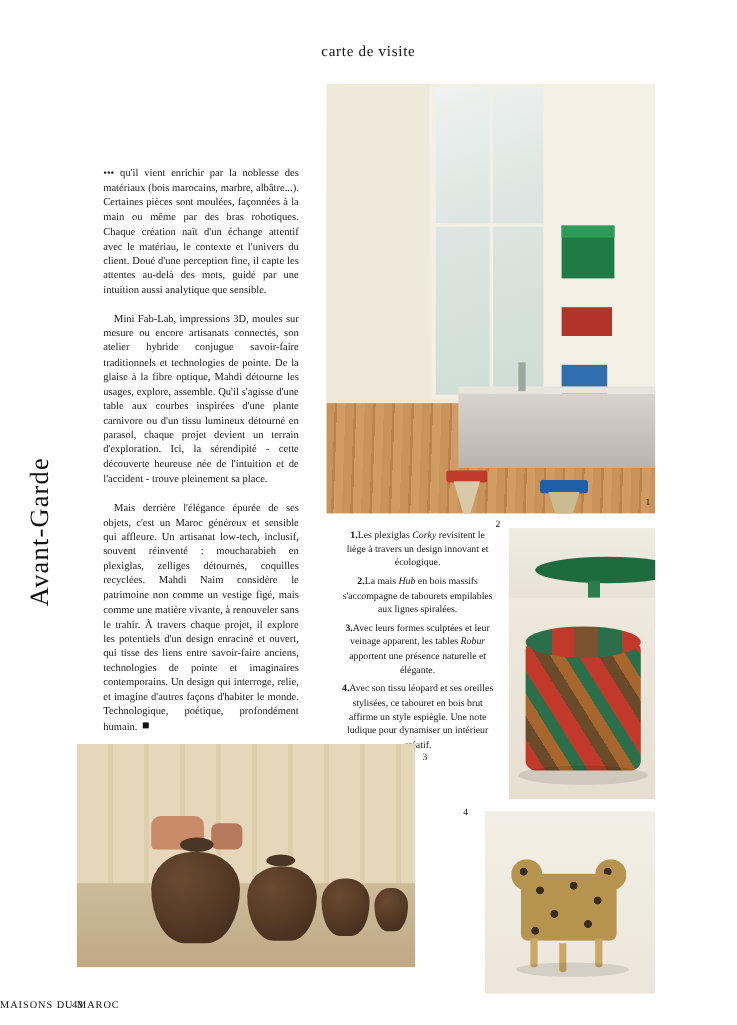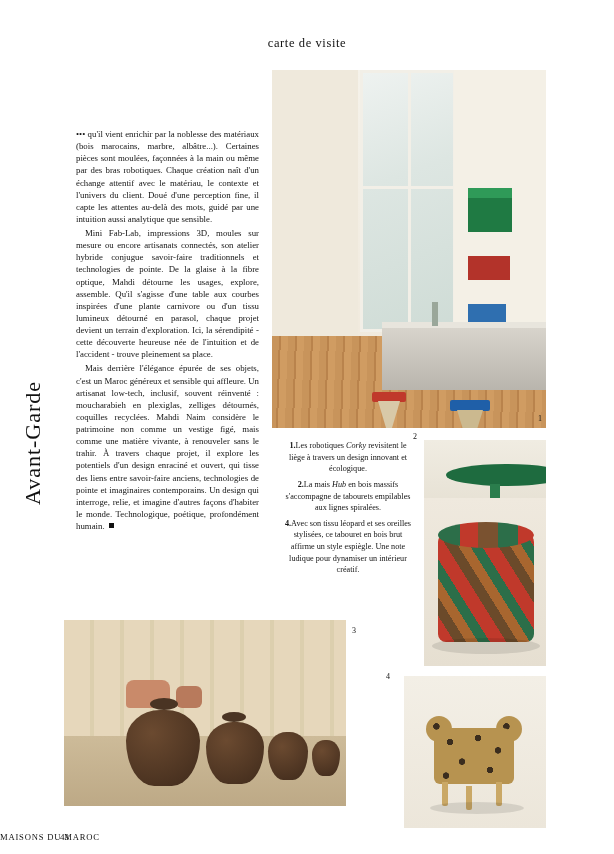--- a/index.html
+++ b/index.html
@@ -42,21 +42,21 @@
   .col-text{
     position:absolute;
     left:74px;top:126px;
     width:187px;
     font-size:8.8px;
     line-height:1.38;
     text-align:justify;
     color:#141414;
     hyphens:auto;
   }
-  .col-text p{margin:2px;text-indent:9px;}
+  .col-text p{margin:12px;text-indent:9px;}
   .col-text p.first{text-indent:0;}
   .sq{display:inline-block;width:5px;height:5px;background:#111;margin-left:4px;vertical-align:1px;}
 
   
   .photo-top{
     position:absolute;left:272px;top:70px;width:274px;height:358px;
     background:linear-gradient(#f5f2ea,#efe7d9);
     overflow:hidden;
   }
   .pt-wallL{position:absolute;left:0;top:0;width:86px;height:358px;background:#efe9dc;}
@@ -223,24 +223,27 @@
       </div>
     <div class="pt-stool-blue">
         <i></i>
         <b></b>
       </div>
   </div>
   <div class="cap-num" style="left:538px;top:414px;">1</div>
 
   <div class="captions">
     <p>
-      <span class="cap-b">1.</span><span>Les robotiques </span><span class="cap-i">Corky</span><span> revisitent le liège à travers un design innovant et écologique.</span>
+      <span class="cap-b">1.</span><span>Les plexiglas </span><span class="cap-i">Corky</span><span> revisitent le liège à travers un design innovant et écologique.</span>
     </p>
     <p>
       <span class="cap-b">2.</span><span>La mais </span><span class="cap-i">Hub</span><span> en bois massifs s'accompagne de tabourets empilables aux lignes spiralées.</span>
+    </p>
+    <p>
+      <span class="cap-b">3.</span><span>Avec leurs formes sculptées et leur veinage apparent, les tables </span><span class="cap-i">Robur</span><span> apportent une présence naturelle et élégante.</span>
     </p>
     <p>
       <span class="cap-b">4.</span><span>Avec son tissu léopard et ses oreilles stylisées, ce tabouret en bois brut affirme un style espiègle. Une note ludique pour dynamiser un intérieur créatif.</span>
     </p>
   </div>
 
   <div class="photo-table">
     <div class="ptb-top"></div>
     <div class="ptb-leg"></div>
     <div class="ptb-shadow"></div>

